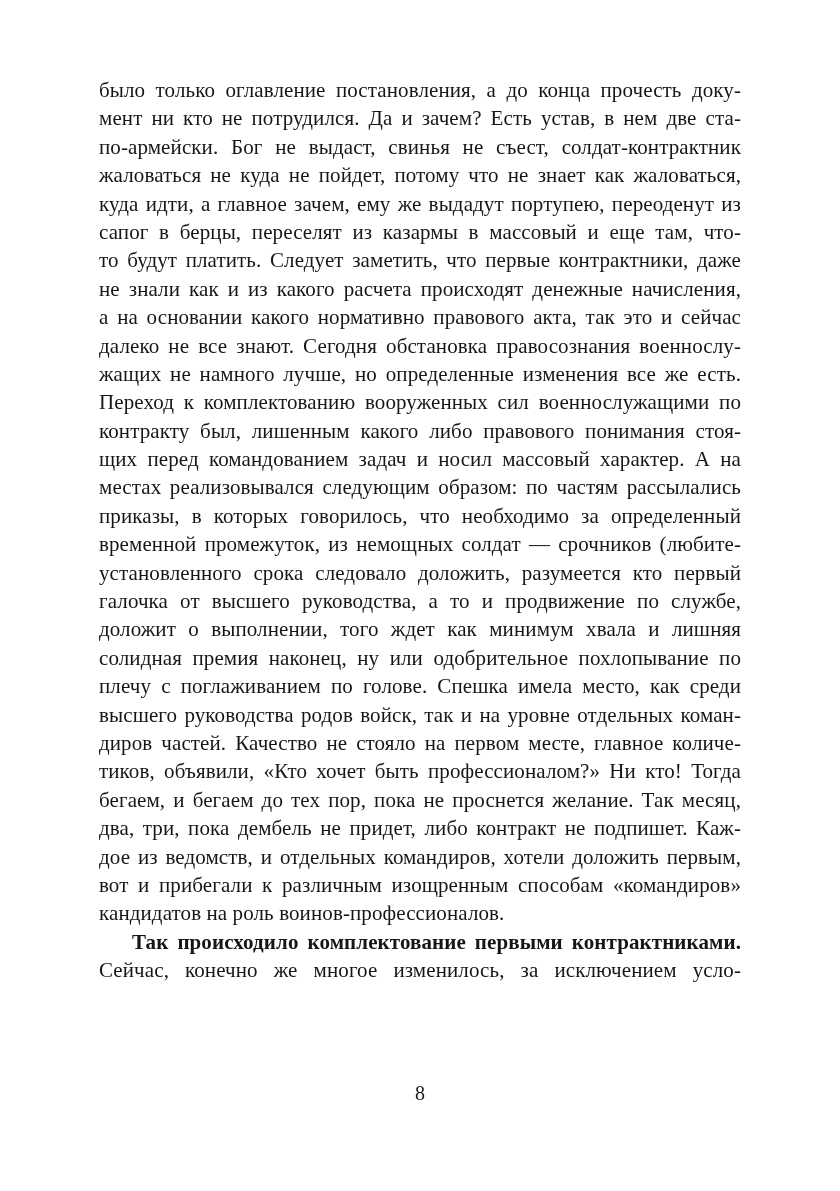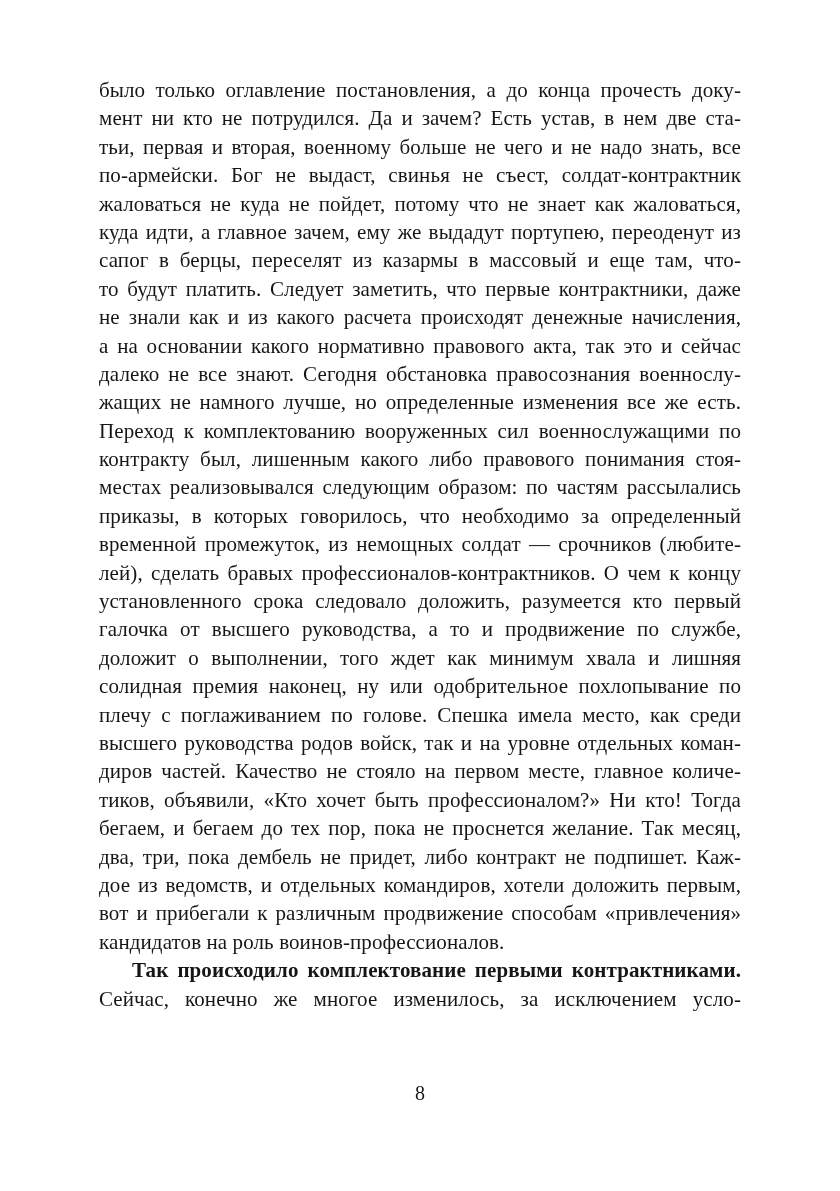--- a/index.html
+++ b/index.html
@@ -63,48 +63,47 @@
   }
 </style>
 </head>
 <body>
 
 <div class="page">
   <div class="text-block">
       <div class="paragraph">
         <div class="line">было только оглавление постановления, а до конца прочесть доку-</div>
         <div class="line">мент ни кто не потрудился. Да и зачем? Есть устав, в нем две ста-</div>
-        <div class="line">тьи, первая и вторая, военному больше не чего и не надо знать, все</div>
         <div class="line">по-армейски. Бог не выдаст, свинья не съест, солдат-контрактник</div>
         <div class="line">жаловаться не куда не пойдет, потому что не знает как жаловаться,</div>
         <div class="line">куда идти, а главное зачем, ему же выдадут портупею, переоденут из</div>
         <div class="line">сапог в берцы, переселят из казармы в массовый и еще там, что-</div>
         <div class="line">то будут платить. Следует заметить, что первые контрактники, даже</div>
         <div class="line">не знали как и из какого расчета происходят денежные начисления,</div>
         <div class="line">а на основании какого нормативно правового акта, так это и сейчас</div>
         <div class="line">далеко не все знают. Сегодня обстановка правосознания военнослу-</div>
         <div class="line">жащих не намного лучше, но определенные изменения все же есть.</div>
         <div class="line">Переход к комплектованию вооруженных сил военнослужащими по</div>
         <div class="line">контракту был, лишенным какого либо правового понимания стоя-</div>
+        <div class="line">щих перед командованием задач и носил массовый характер. А на</div>
         <div class="line">местах реализовывался следующим образом: по частям рассылались</div>
         <div class="line">приказы, в которых говорилось, что необходимо за определенный</div>
         <div class="line">временной промежуток, из немощных солдат — срочников (любите-</div>
-        <div class="line">лей), сделать бравых профессионалов-контрактников. О чем к концу</div>
         <div class="line">установленного срока следовало доложить, разумеется кто первый</div>
         <div class="line">галочка от высшего руководства, а то и продвижение по службе,</div>
         <div class="line">доложит о выполнении, того ждет как минимум хвала и лишняя</div>
         <div class="line">солидная премия наконец, ну или одобрительное похлопывание по</div>
         <div class="line">плечу с поглаживанием по голове. Спешка имела место, как среди</div>
         <div class="line">высшего руководства родов войск, так и на уровне отдельных коман-</div>
         <div class="line">диров частей. Качество не стояло на первом месте, главное количе-</div>
         <div class="line">тиков, объявили, «Кто хочет быть профессионалом?» Ни кто! Тогда</div>
         <div class="line">бегаем, и бегаем до тех пор, пока не проснется желание. Так месяц,</div>
         <div class="line">два, три, пока дембель не придет, либо контракт не подпишет. Каж-</div>
         <div class="line">дое из ведомств, и отдельных командиров, хотели доложить первым,</div>
-        <div class="line">вот и прибегали к различным продвижение способам «привлечения»</div>
+        <div class="line">вот и прибегали к различным изощренным способам «командиров»</div>
         <div class="line no-justify">кандидатов на роль воинов-профессионалов.</div>
       </div>
       <div class="paragraph">
         <div class="line indent">Так происходило комплектование первыми контрактниками.</div>
         <div class="line">Сейчас, конечно же многое изменилось, за исключением усло-</div>
       </div>
     </div>
   <div class="page-number">8</div>
 </div>
 

